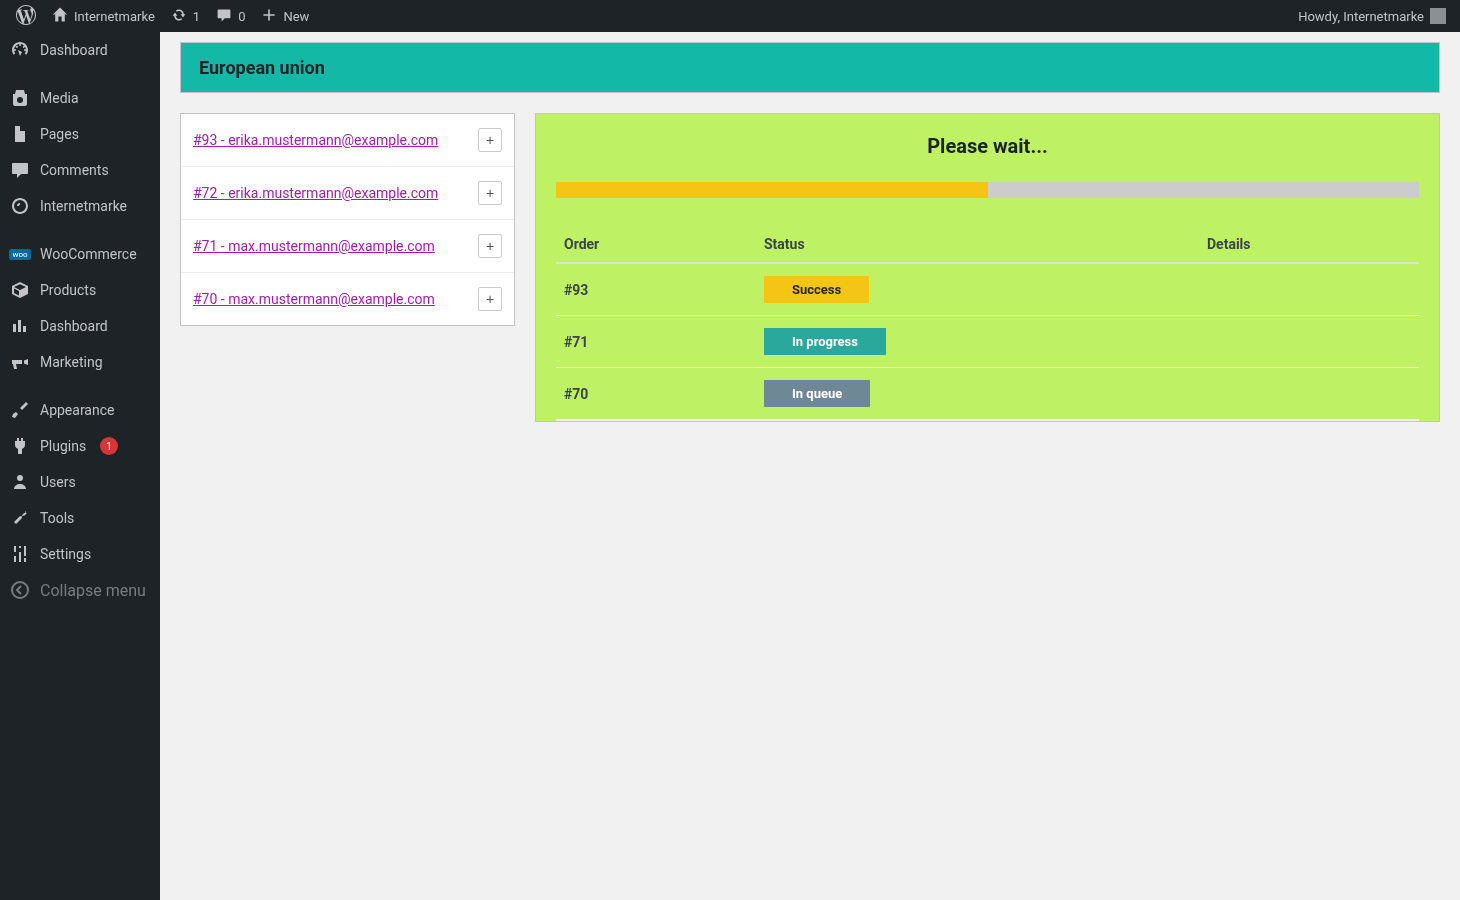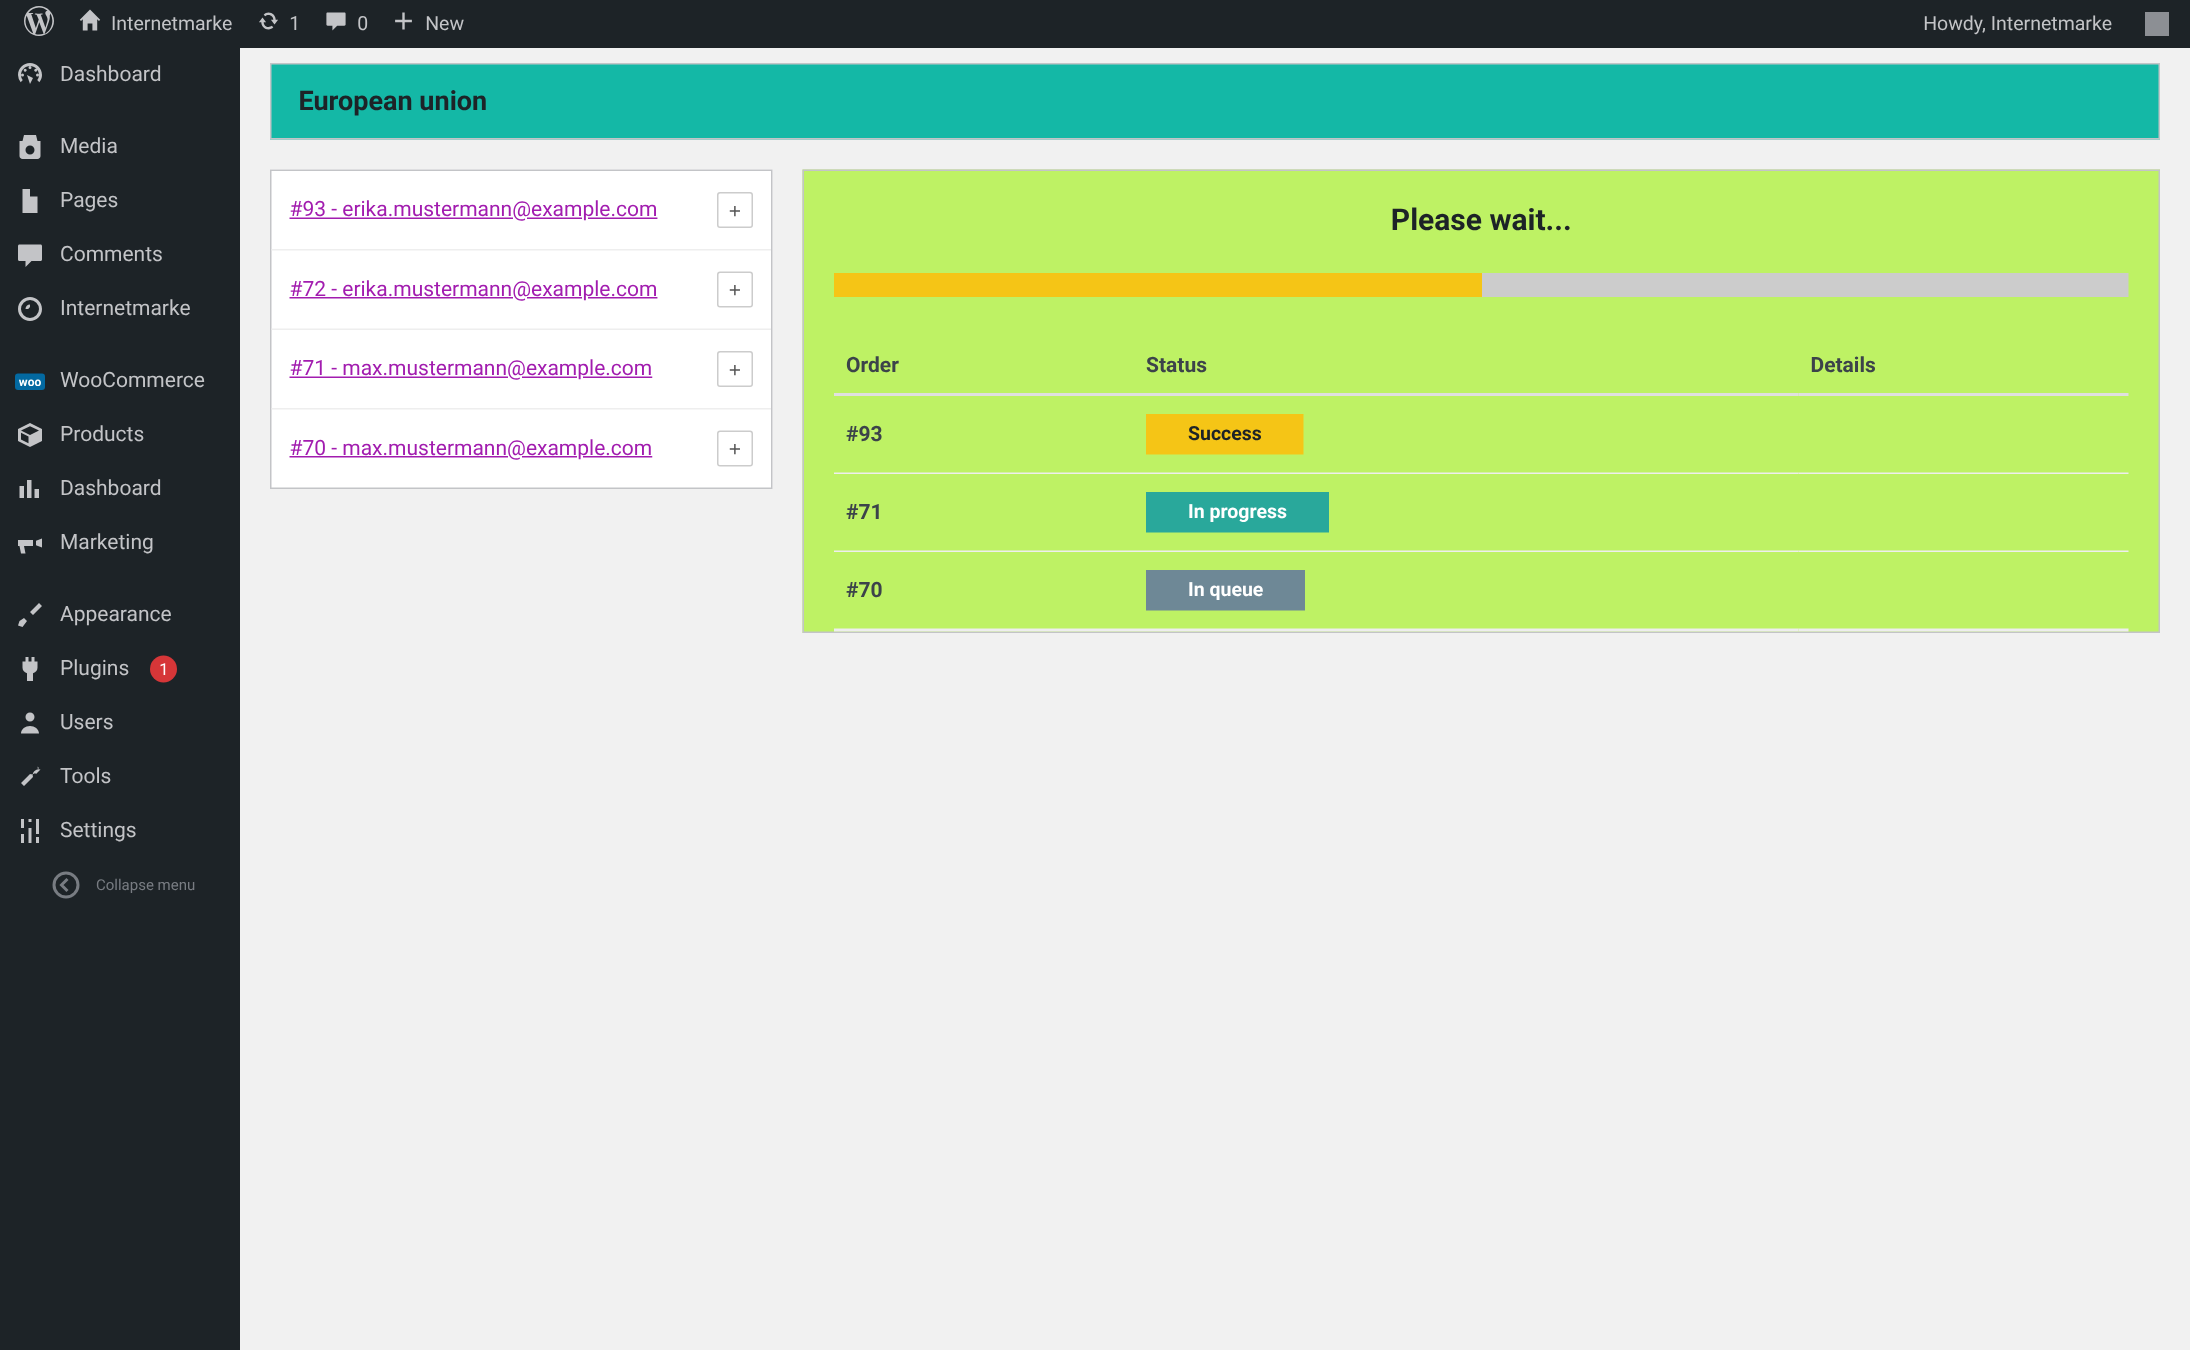--- a/index.html
+++ b/index.html
@@ -2,34 +2,34 @@
 <html><head>
   <meta charset="utf-8">
   <style>
     * { margin: 0; padding: 0; box-sizing: border-box; }
     body { font-family: -apple-system, BlinkMacSystemFont, "Segoe UI", Roboto, sans-serif; font-size: 13px; background: #f1f1f1; color: #3c434a; }
     
     
     .admin-bar { position: fixed; top: 0; left: 0; right: 0; height: 32px; background: #1d2327; color: #c3c4c7; display: flex; align-items: center; padding: 0 8px; z-index: 1000; font-size: 13px; }
     .admin-bar-left { display: flex; align-items: center; gap: 0; }
     .admin-bar-item { display: flex; align-items: center; gap: 6px; padding: 0 8px; height: 32px; cursor: pointer; }
-    .admin-bar-right { margin-left: auto; display: flex; align-items: center; gap: 22px; padding-right: 6px; }
+    .admin-bar-right { margin-left: auto; display: flex; align-items: center; gap: 6px; padding-right: 6px; }
     .admin-bar svg { width: 20px; height: 20px; fill: currentColor; }
     .admin-bar .small-icon svg { width: 16px; height: 16px; }
     .avatar-placeholder { width: 16px; height: 16px; background: #8c8f94; }
     
     
     .sidebar { position: fixed; top: 32px; left: 0; bottom: 0; width: 160px; background: #1d2327; color: #c3c4c7; overflow-y: auto; }
     .sidebar-item { display: flex; align-items: center; gap: 10px; padding: 8px 10px 8px 10px; min-height: 34px; cursor: pointer; font-size: 14px; position: relative; }
-    .sidebar-item.collapse { color: #787c82; font-size: 10px; margin-left: 24px; }
+    .sidebar-item.collapse { color: #787c82; font-size: 16px; }
     .sidebar-separator { height: 12px; }
     .sidebar-icon { width: 20px; height: 20px; display: flex; align-items: center; justify-content: center; flex-shrink: 0; }
     .sidebar-icon svg { width: 20px; height: 20px; fill: currentColor; }
     .sidebar-badge { background: #d63638; color: #fff; border-radius: 9px; min-width: 18px; height: 18px; display: inline-flex; align-items: center; justify-content: center; font-size: 11px; padding: 0 5px; margin-left: 4px; }
-    .woo-badge { background: #0369a1; color: #fff; font-size: 8px; font-weight: bold; padding: 1px 3px; border-radius: 2px; }
+    .woo-badge { background: #0369a1; color: #fff; font-size: 8px; font-weight: normal; padding: 1px 3px; border-radius: 2px; }
     
     
     .main { margin-left: 160px; margin-top: 32px; padding: 10px 20px 20px 20px; }
     
     .page-header { background: #14b8a6; border: 1px solid #c3c4c7; padding: 14px 18px; margin-bottom: 20px; }
     .page-header h1 { font-size: 18px; font-weight: 700; color: #1d2327; }
     
     .content-row { display: flex; gap: 20px; align-items: flex-start; }
     
     

